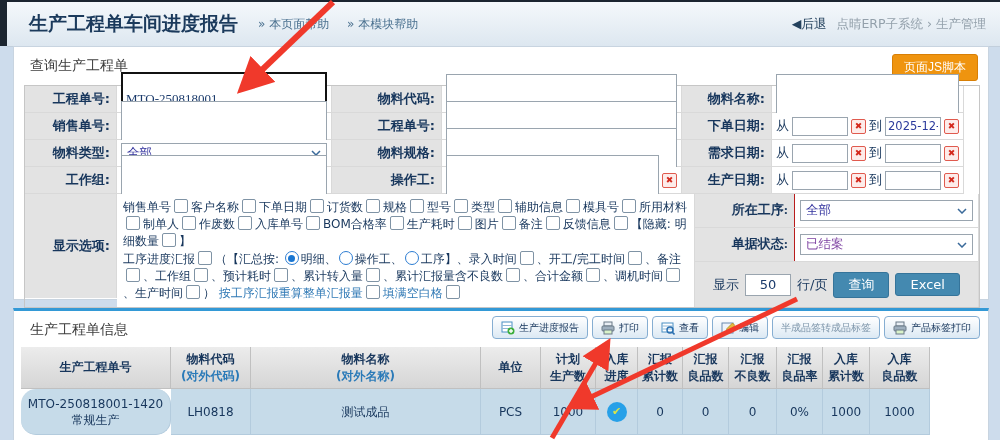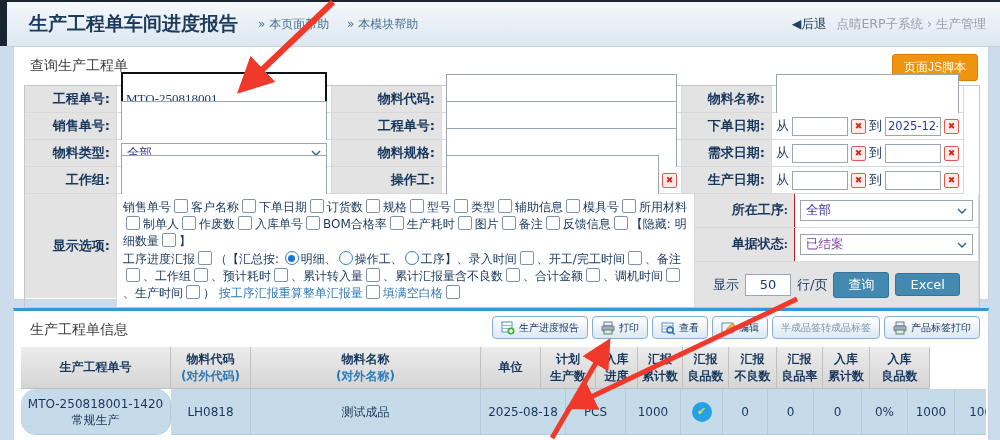--- a/index.html
+++ b/index.html
@@ -330,21 +330,20 @@
           <div>入库</div>
           <div>良品数</div>
         </div>
       </div>
     <div class="tbody">
         <div class="trow">
           <div class="td" style="width: 150px; border-radius: 15px;">MTO-250818001-1420
 常规生产</div>
           <div class="td" style="width: 80px;">LH0818</div>
           <div class="td" style="width: 230px;">测试成品</div>
-          <div class="td" style="width: 85px;">2025-08-18</div>
           <div class="td" style="width: 60px;">PCS</div>
           <div class="td" style="width: 55px;">1000</div>
           <div class="td" style="width: 42px;"><span class="chk">✔</span></div>
           <div class="td" style="width: 45px;">0</div>
           <div class="td" style="width: 46px;">0</div>
           <div class="td" style="width: 48px;">0</div>
           <div class="td" style="width: 46px;">0%</div>
           <div class="td" style="width: 47px;">1000</div>
           <div class="td" style="width: 60px;">1000</div>
         </div>

